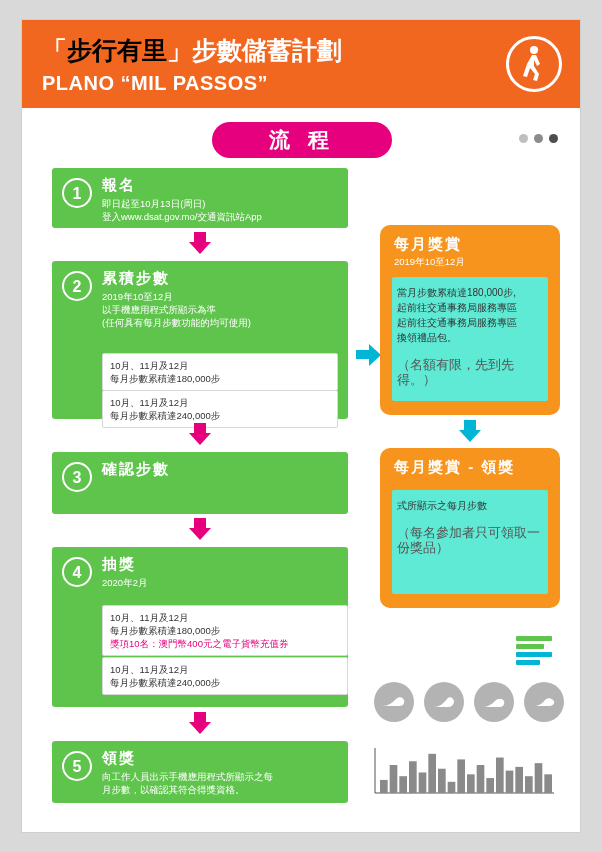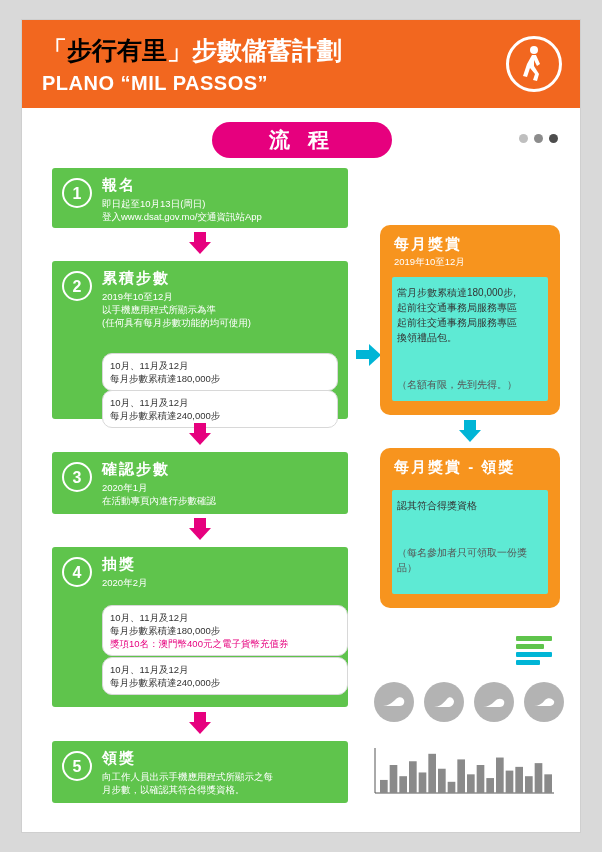--- a/index.html
+++ b/index.html
@@ -139,21 +139,21 @@
     font-size: 9.5px;
     line-height: 13px;
   }
   .step .lines div { white-space: nowrap; }
 
   .subbox {
     position: absolute;
     left: 50px;
     background: #ffffff;
     border: 1px solid #d8d8d8;
-    border-radius: 10px;
+    border-radius: 2px;
     color: #333333;
     font-size: 9.5px;
     line-height: 13px;
     padding: 5px 7px;
     box-sizing: border-box;
   }
   .subbox div { white-space: nowrap; }
   .subbox .prize { color: #e6007e; font-weight: normal; }
   .arrow-shaft {
     position: absolute;
@@ -208,23 +208,22 @@
     left: 12px;
     background: #5eead4;
     color: #333333;
     border-radius: 2px;
     font-size: 10px;
     line-height: 15px;
     padding: 8px 5px;
     box-sizing: border-box;
   }
   .obox .owhite .note {
-    font-size: 10px;
+    font-size: 13px;
     color: #555555;
-    margin-top: 20px;
   }
 
   
   .bars {
     position: absolute;
     left: 352px;
     bottom: 38px;
   }
   .shoe-row {
     position: absolute;
@@ -310,24 +309,20 @@
     </div>
 
     <div>
       <div class="arrow-shaft" style="left:172px; top:403px; width:12px; height:12px;"></div>
       <div class="arrow-head" style="left:167px; top:413px;"></div>
     </div>
 
     <div class="step" style="left:30px; top:432px; width:296px; height:62px;">
       <div class="num">3</div>
       <div class="head">確認步數</div>
-      <div class="lines">
-        <div>2020年1月</div>
-        <div>在活動專頁內進行步數確認</div>
-      </div>
     </div>
 
     <div>
       <div class="arrow-shaft" style="left:172px; top:498px; width:12px; height:12px;"></div>
       <div class="arrow-head" style="left:167px; top:508px;"></div>
     </div>
 
     <div class="step" style="left:30px; top:527px; width:296px; height:160px;">
       <div class="num">4</div>
       <div class="head">抽獎</div>
@@ -373,21 +368,21 @@
     </div>
 
     <div>
       <div class="arrow-shaft cyan" style="left:442px; top:400px; width:12px; height:12px;"></div>
       <div class="arrow-head cyan" style="left:437px; top:410px;"></div>
     </div>
 
     <div class="obox" style="left:358px; top:428px; width:180px; height:160px;">
       <div class="ohead">每月獎賞 - 領獎</div>
       <div class="owhite" style="top:42px; width:156px; height:104px;">
-        <div>認其符合得獎資格</div>
+        <div>式所顯示之每月步數</div>
         <div style="height:12px"></div>
         <div class="note">（每名參加者只可領取一份獎品）</div>
       </div>
     </div>
 
     <div class="tri-marks">
       <div style="background:#5fc44c; width:36px;"></div>
       <div style="background:#5fc44c; width:28px;"></div>
       <div style="background:#00b5d6; width:36px;"></div>
       <div style="background:#00b5d6; width:24px;"></div>

